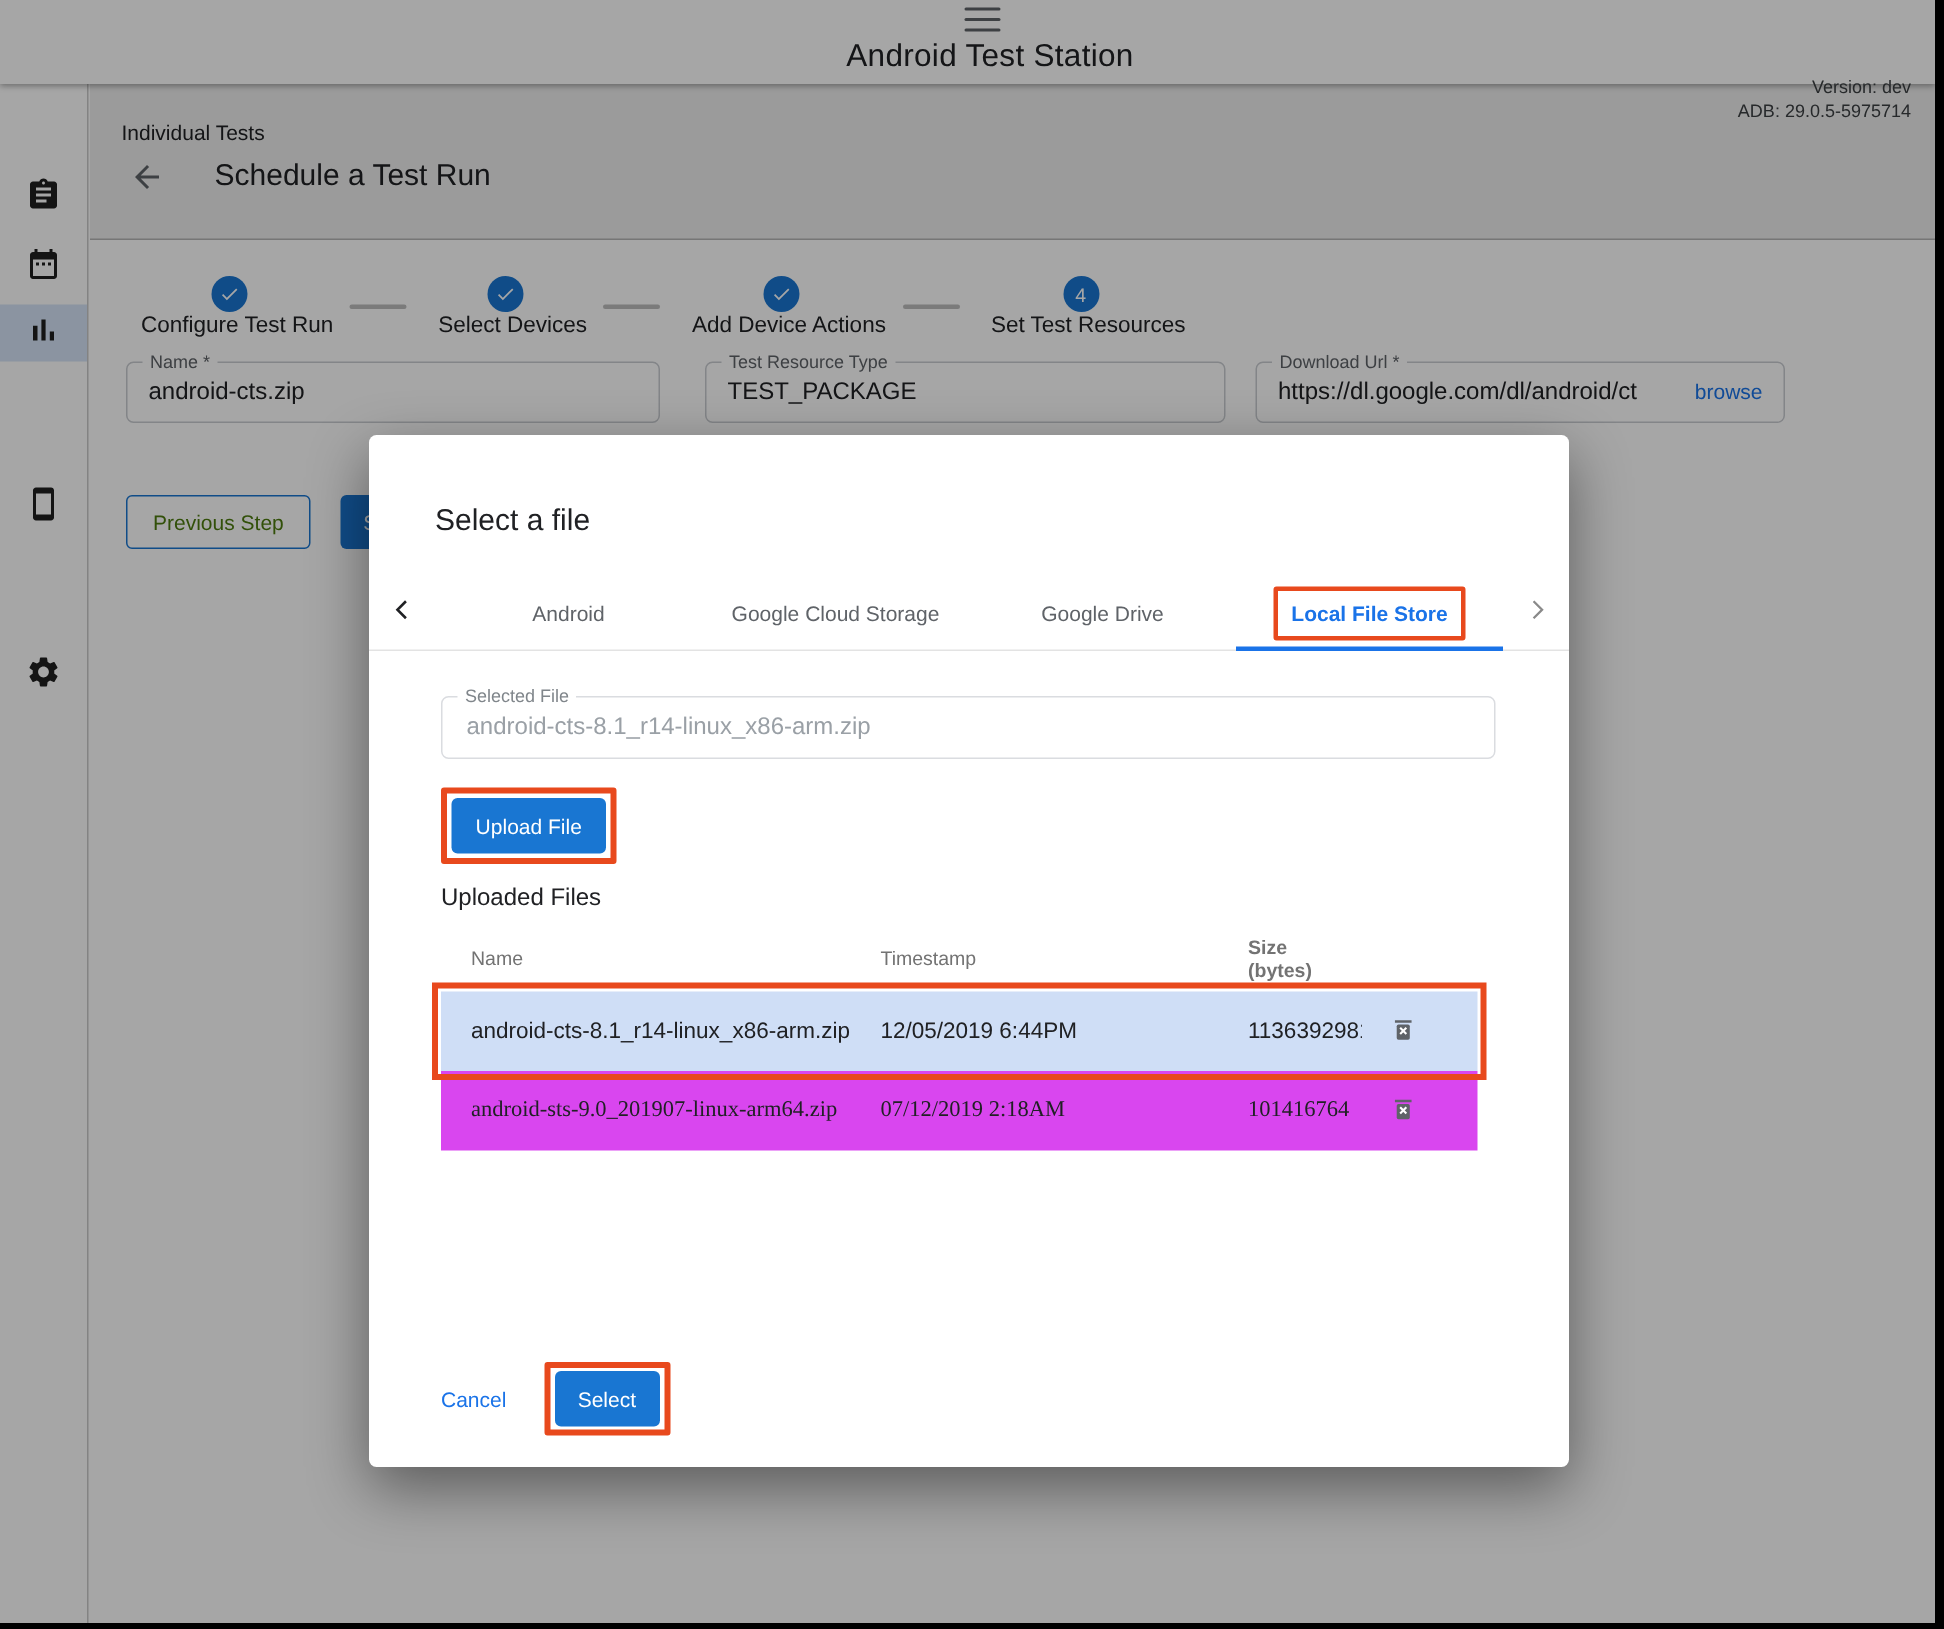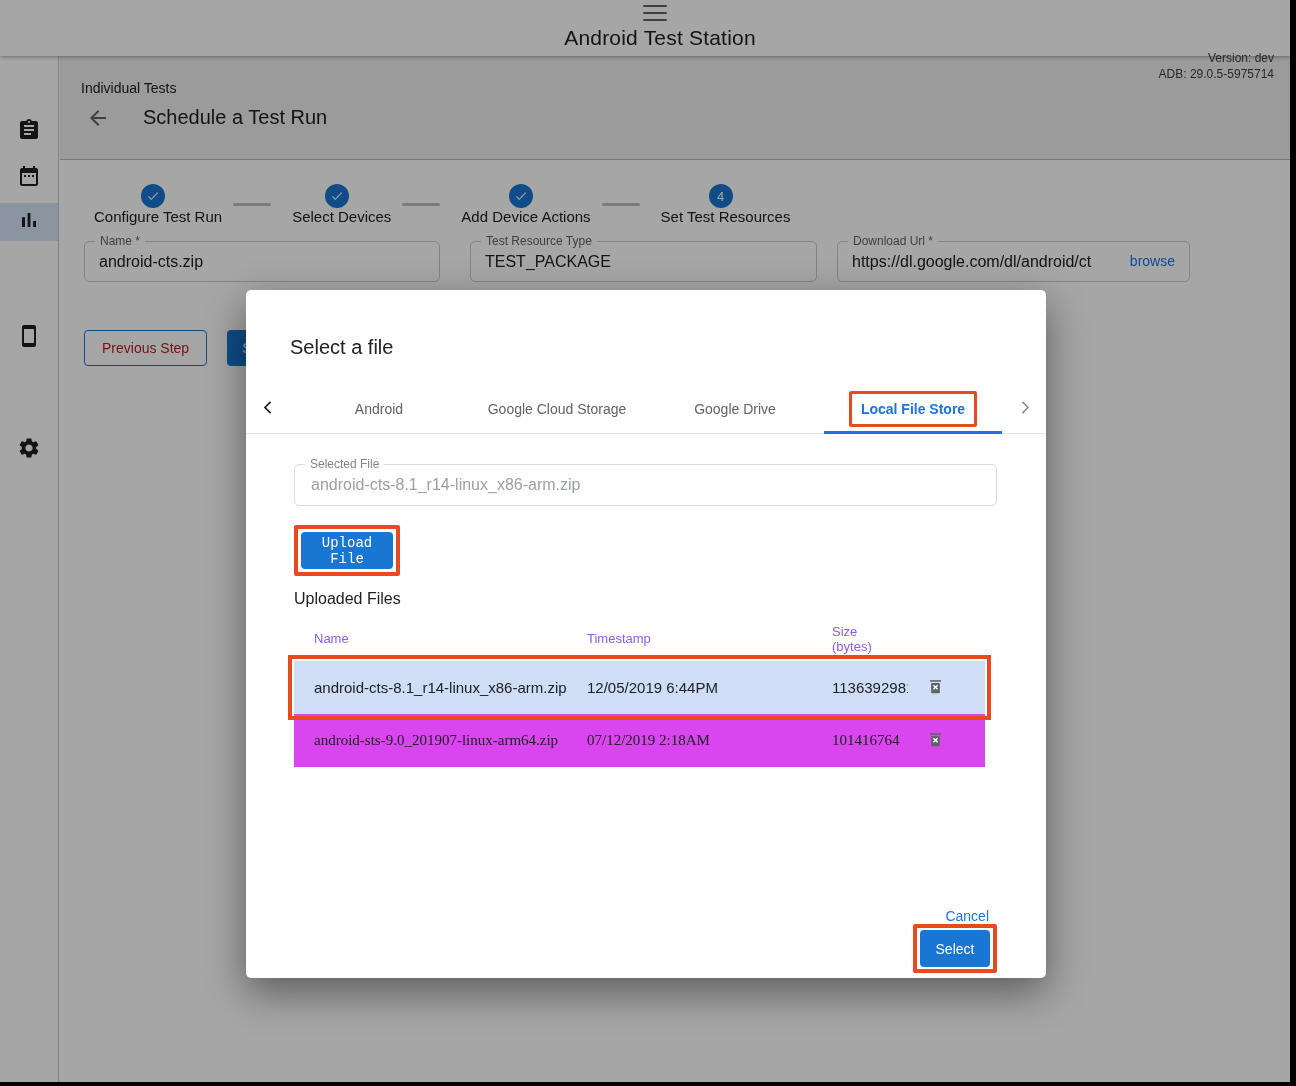--- a/index.html
+++ b/index.html
@@ -41,21 +41,21 @@
   .field .flabel { position:absolute; top:-8px; left:10px; background:#fff; padding:0 5px; font-size:12px; color:#5f6368; white-space:nowrap; }
   .field .fvalue { line-height:39px; padding-left:14px; font-size:16px; color:#202124; white-space:nowrap; overflow:hidden; }
   .f-name { width:356px; }
   .f-type { width:347px; margin-left:30px; }
   .f-url { width:353px; margin-left:20px; display:flex; }
   .f-url .fvalue { flex:1; }
   .browse-link { line-height:39px; padding:0 14px 0 6px; font-size:14px; color:#1a73e8; cursor:pointer; }
 
   
   .actions { position:absolute; top:169px; left:24px; display:flex; }
-  .btn-prev { height:36px; padding:0 17px; border:1px solid #1976d2; border-radius:4px; background:transparent; color:#b91c1c; font-size:14px; font-family:inherit; cursor:pointer; }
+  .btn-prev { height:36px; padding:0 17px; border:1px solid #1976d2; border-radius:4px; background:transparent; color:#4d7c0f; font-size:14px; font-family:inherit; cursor:pointer; }
   .btn-partial { margin-left:20px; width:140px; height:36px; background:#1976d2; border:none; border-radius:4px; color:#fff; font-size:14px; text-align:left; padding-left:15px; font-family:inherit; cursor:pointer; }
 
   
   .backdrop { position:absolute; inset:0; background:rgba(0,0,0,0.35); z-index:50; }
 
   
   .dialog { position:absolute; left:246px; top:290px; width:800px; height:688px; background:#fff; border-radius:5px; box-shadow:0 14px 40px rgba(0,0,0,0.45); z-index:100; overflow:hidden; }
   .dlg-title { margin:46px 0 0 44px; font-size:20px; color:#202124; }
   .tabbar { margin-top:26px; height:49px; display:flex; align-items:stretch; border-bottom:1px solid #e3e3e3; }
   .paddle { width:44px; display:flex; align-items:center; justify-content:center; cursor:pointer; }
@@ -64,40 +64,40 @@
   .tab.active { color:#1a73e8; font-weight:bold; }
   .tab.active::after { content:''; position:absolute; left:0; right:0; bottom:-1px; height:3px; background:#1a73e8; }
   .annot-tab { padding:7px 9px; border:3px solid #e8491d; border-radius:2px; }
 
   .dlg-body { padding:0 49px 0 48px; }
   .sel-field { margin-top:30px; height:42px; border:1px solid #dadce0; border-radius:5px; position:relative; }
   .sel-field .flabel { position:absolute; top:-8px; left:10px; background:#fff; padding:0 5px; font-size:12px; color:#80868b; }
   .sel-field .fvalue { line-height:40px; padding-left:16px; font-size:16px; color:#9aa0a6; white-space:nowrap; overflow:hidden; }
 
   .upload-box { display:inline-block; margin-top:19px; border:4px solid #e8491d; padding:3px; border-radius:2px; }
-  .btn-upload { width:92px; height:37px; background:#1976d2; border:none; border-radius:4px; color:#fff; font-size:14px; font-family:Liberation Mono, monospace; cursor:pointer; }
+  .btn-upload { width:103px; height:37px; background:#1976d2; border:none; border-radius:4px; color:#fff; font-size:14px; font-family:Liberation Sans, sans-serif; cursor:pointer; }
 
   .files-heading { margin-top:14px; font-size:16px; color:#202124; }
 
   .files-table { margin-top:8px; width:691px; }
-  .thead { display:flex; height:45px; align-items:center; font-size:13px; color:#8b5cf6; }
+  .thead { display:flex; height:45px; align-items:center; font-size:13px; color:#737373; }
   .col-name { width:293px; padding-left:20px; }
   .col-ts { width:245px; }
   .col-size { width:76px; overflow:hidden; white-space:nowrap; }
   .col-del { width:55px; text-align:center; }
-  .thead .col-size { line-height:15px; }
+  .thead .col-size { line-height:15px;font-weight:bold; }
   .trow { display:flex; height:53px; align-items:center; font-size:15px; color:#202124; }
   .trow .col-name, .trow .col-ts { white-space:nowrap; overflow:hidden; }
   .row-selected { background:#cfdef6; }
   .row-alt { background:#d946ef;font-family:Liberation Serif, serif; }
   .row-annot { outline:4px solid #e8491d; outline-offset:2px; }
   .del-btn { background:none; border:none; cursor:pointer; padding:2px; }
   .del-btn svg { width:19px; height:19px; }
 
-  .dlg-footer { margin-top:141px; display:flex; align-items:flex-end;flex-direction:column; }
+  .dlg-footer { margin-top:141px; display:flex; align-items:center; }
   .cancel-link { margin-left:-8px; padding:0 8px; font-size:14px; color:#1a73e8; background:none; border:none; font-family:inherit; cursor:pointer; }
   .select-box { margin-left:17px; border:4px solid #e8491d; padding:2px 3px; border-radius:2px; }
   .btn-select { width:70px; height:37px; background:#1976d2; border:none; border-radius:4px; color:#fff; font-size:14px; font-family:inherit; cursor:pointer; }
 </style>
 </head>
 <body>
 
 <div class="screen">
 
   <div class="toolbar">

